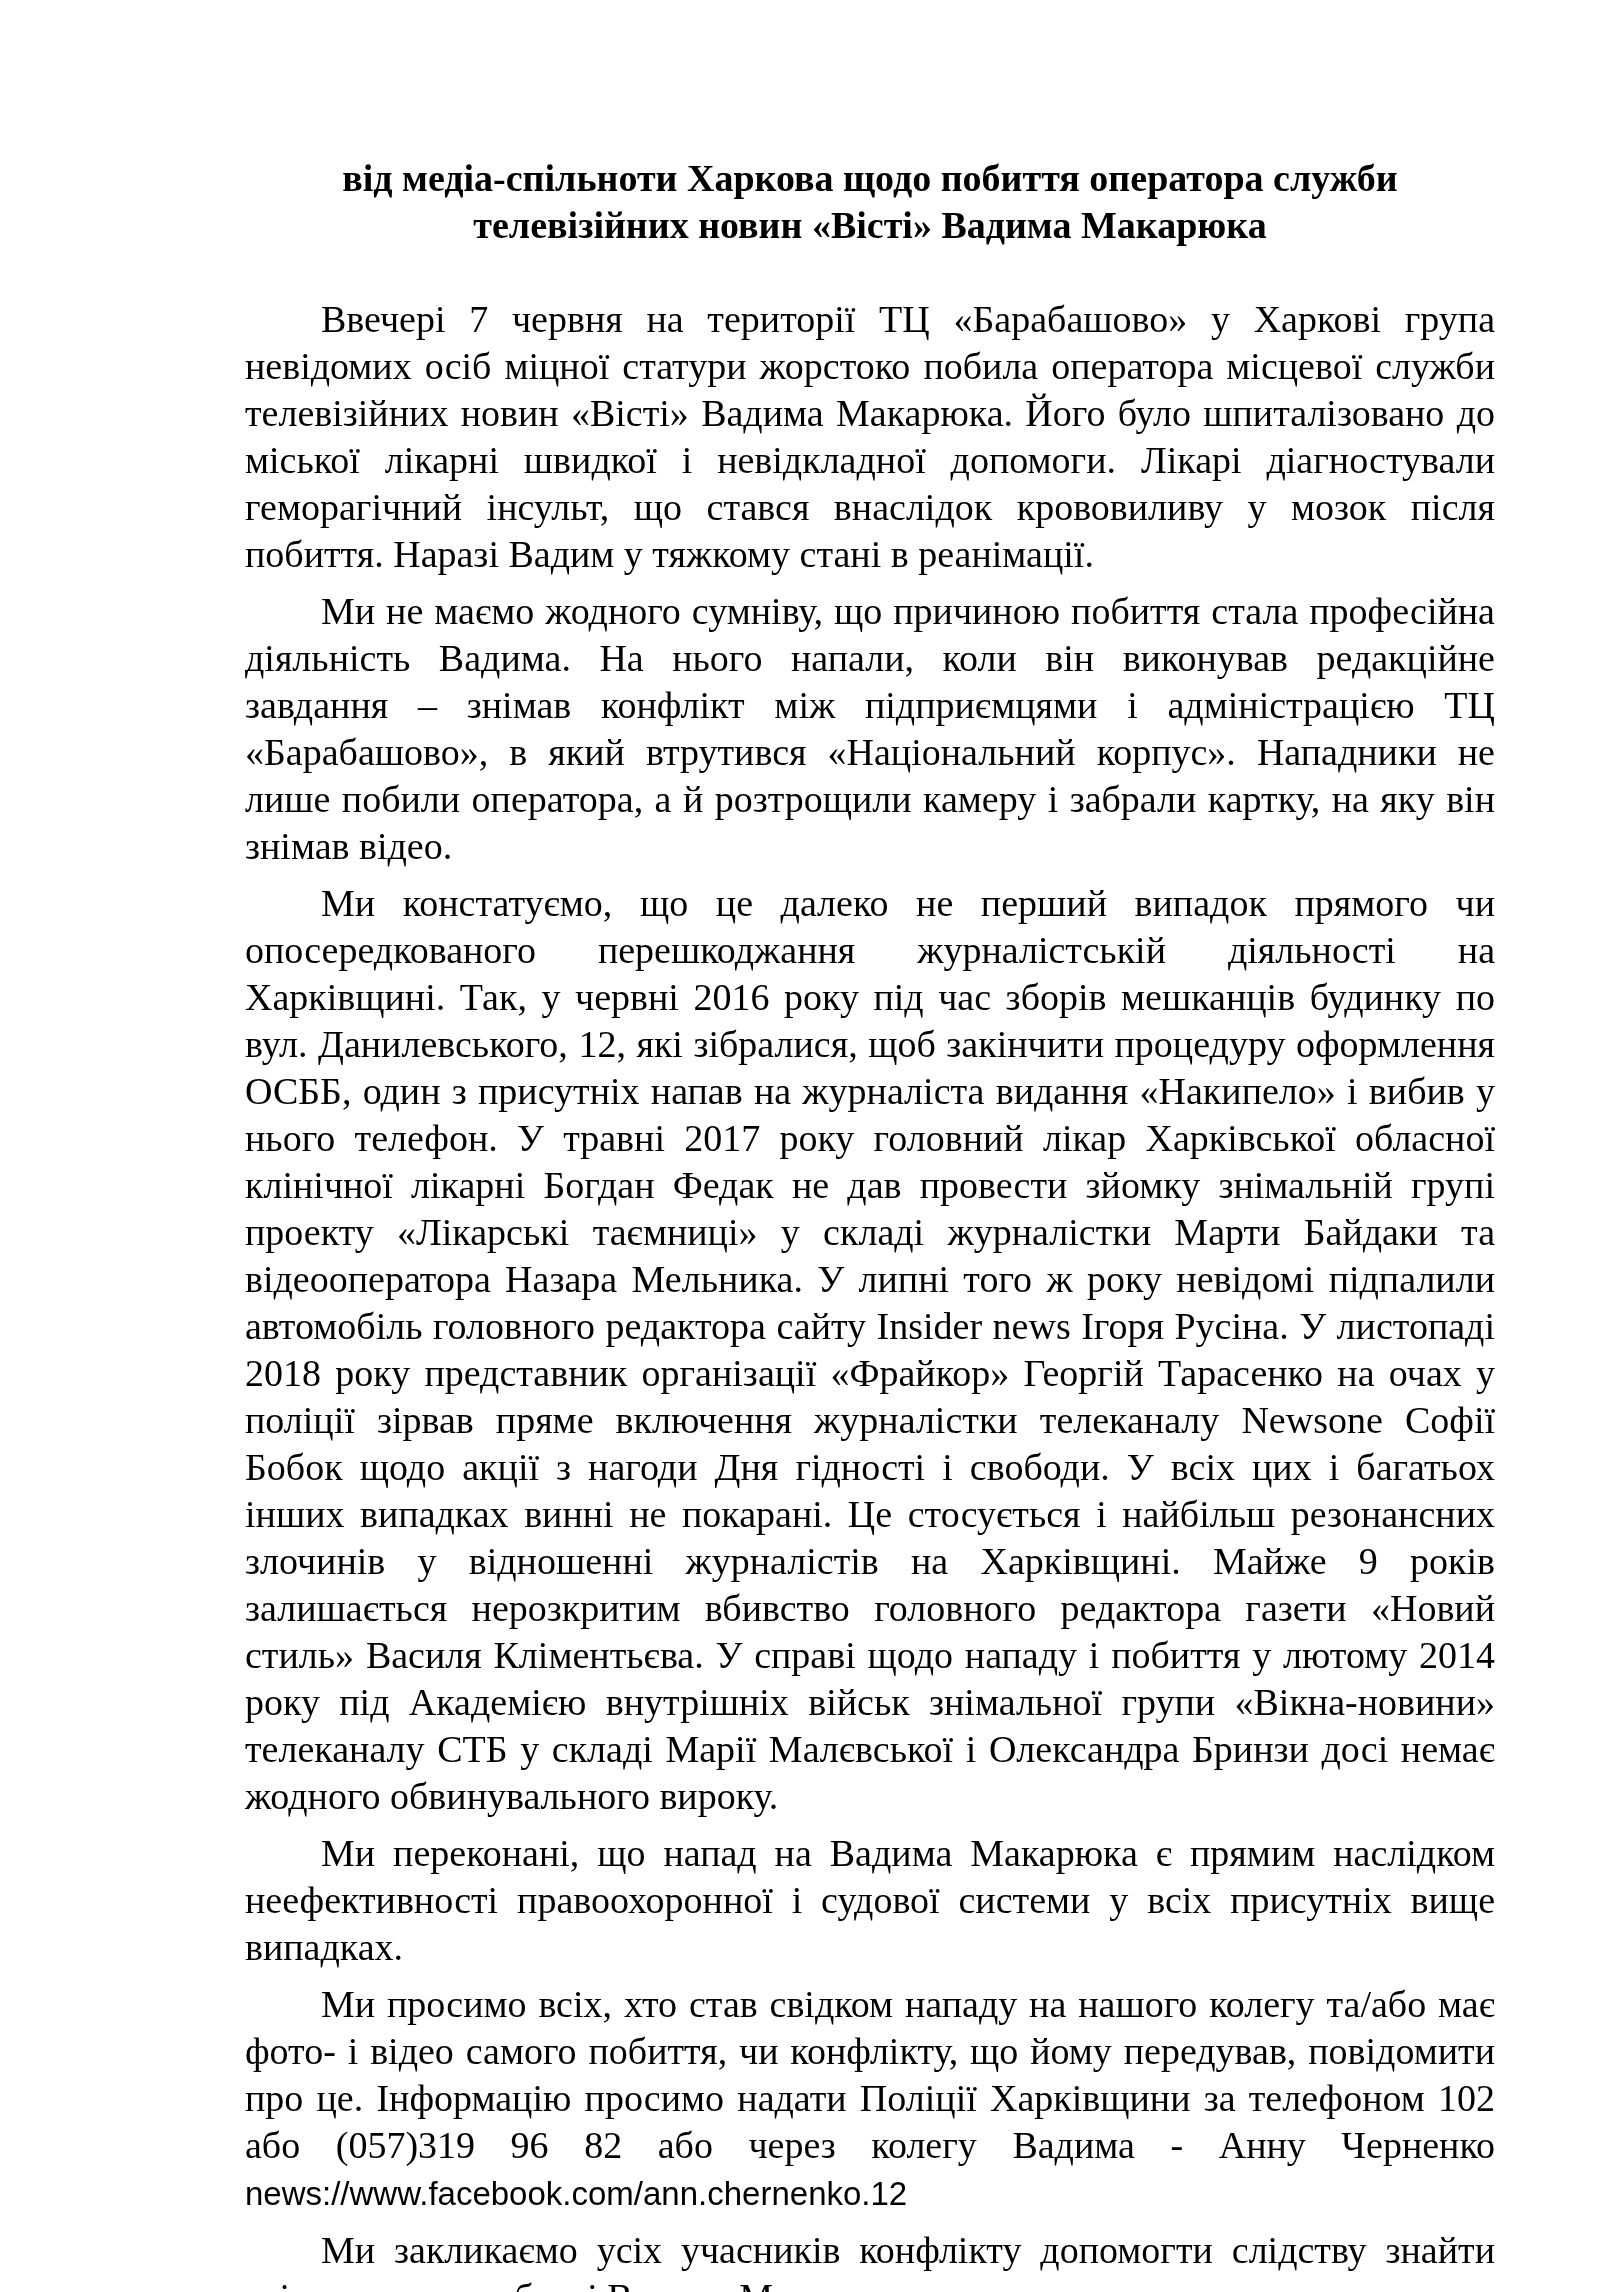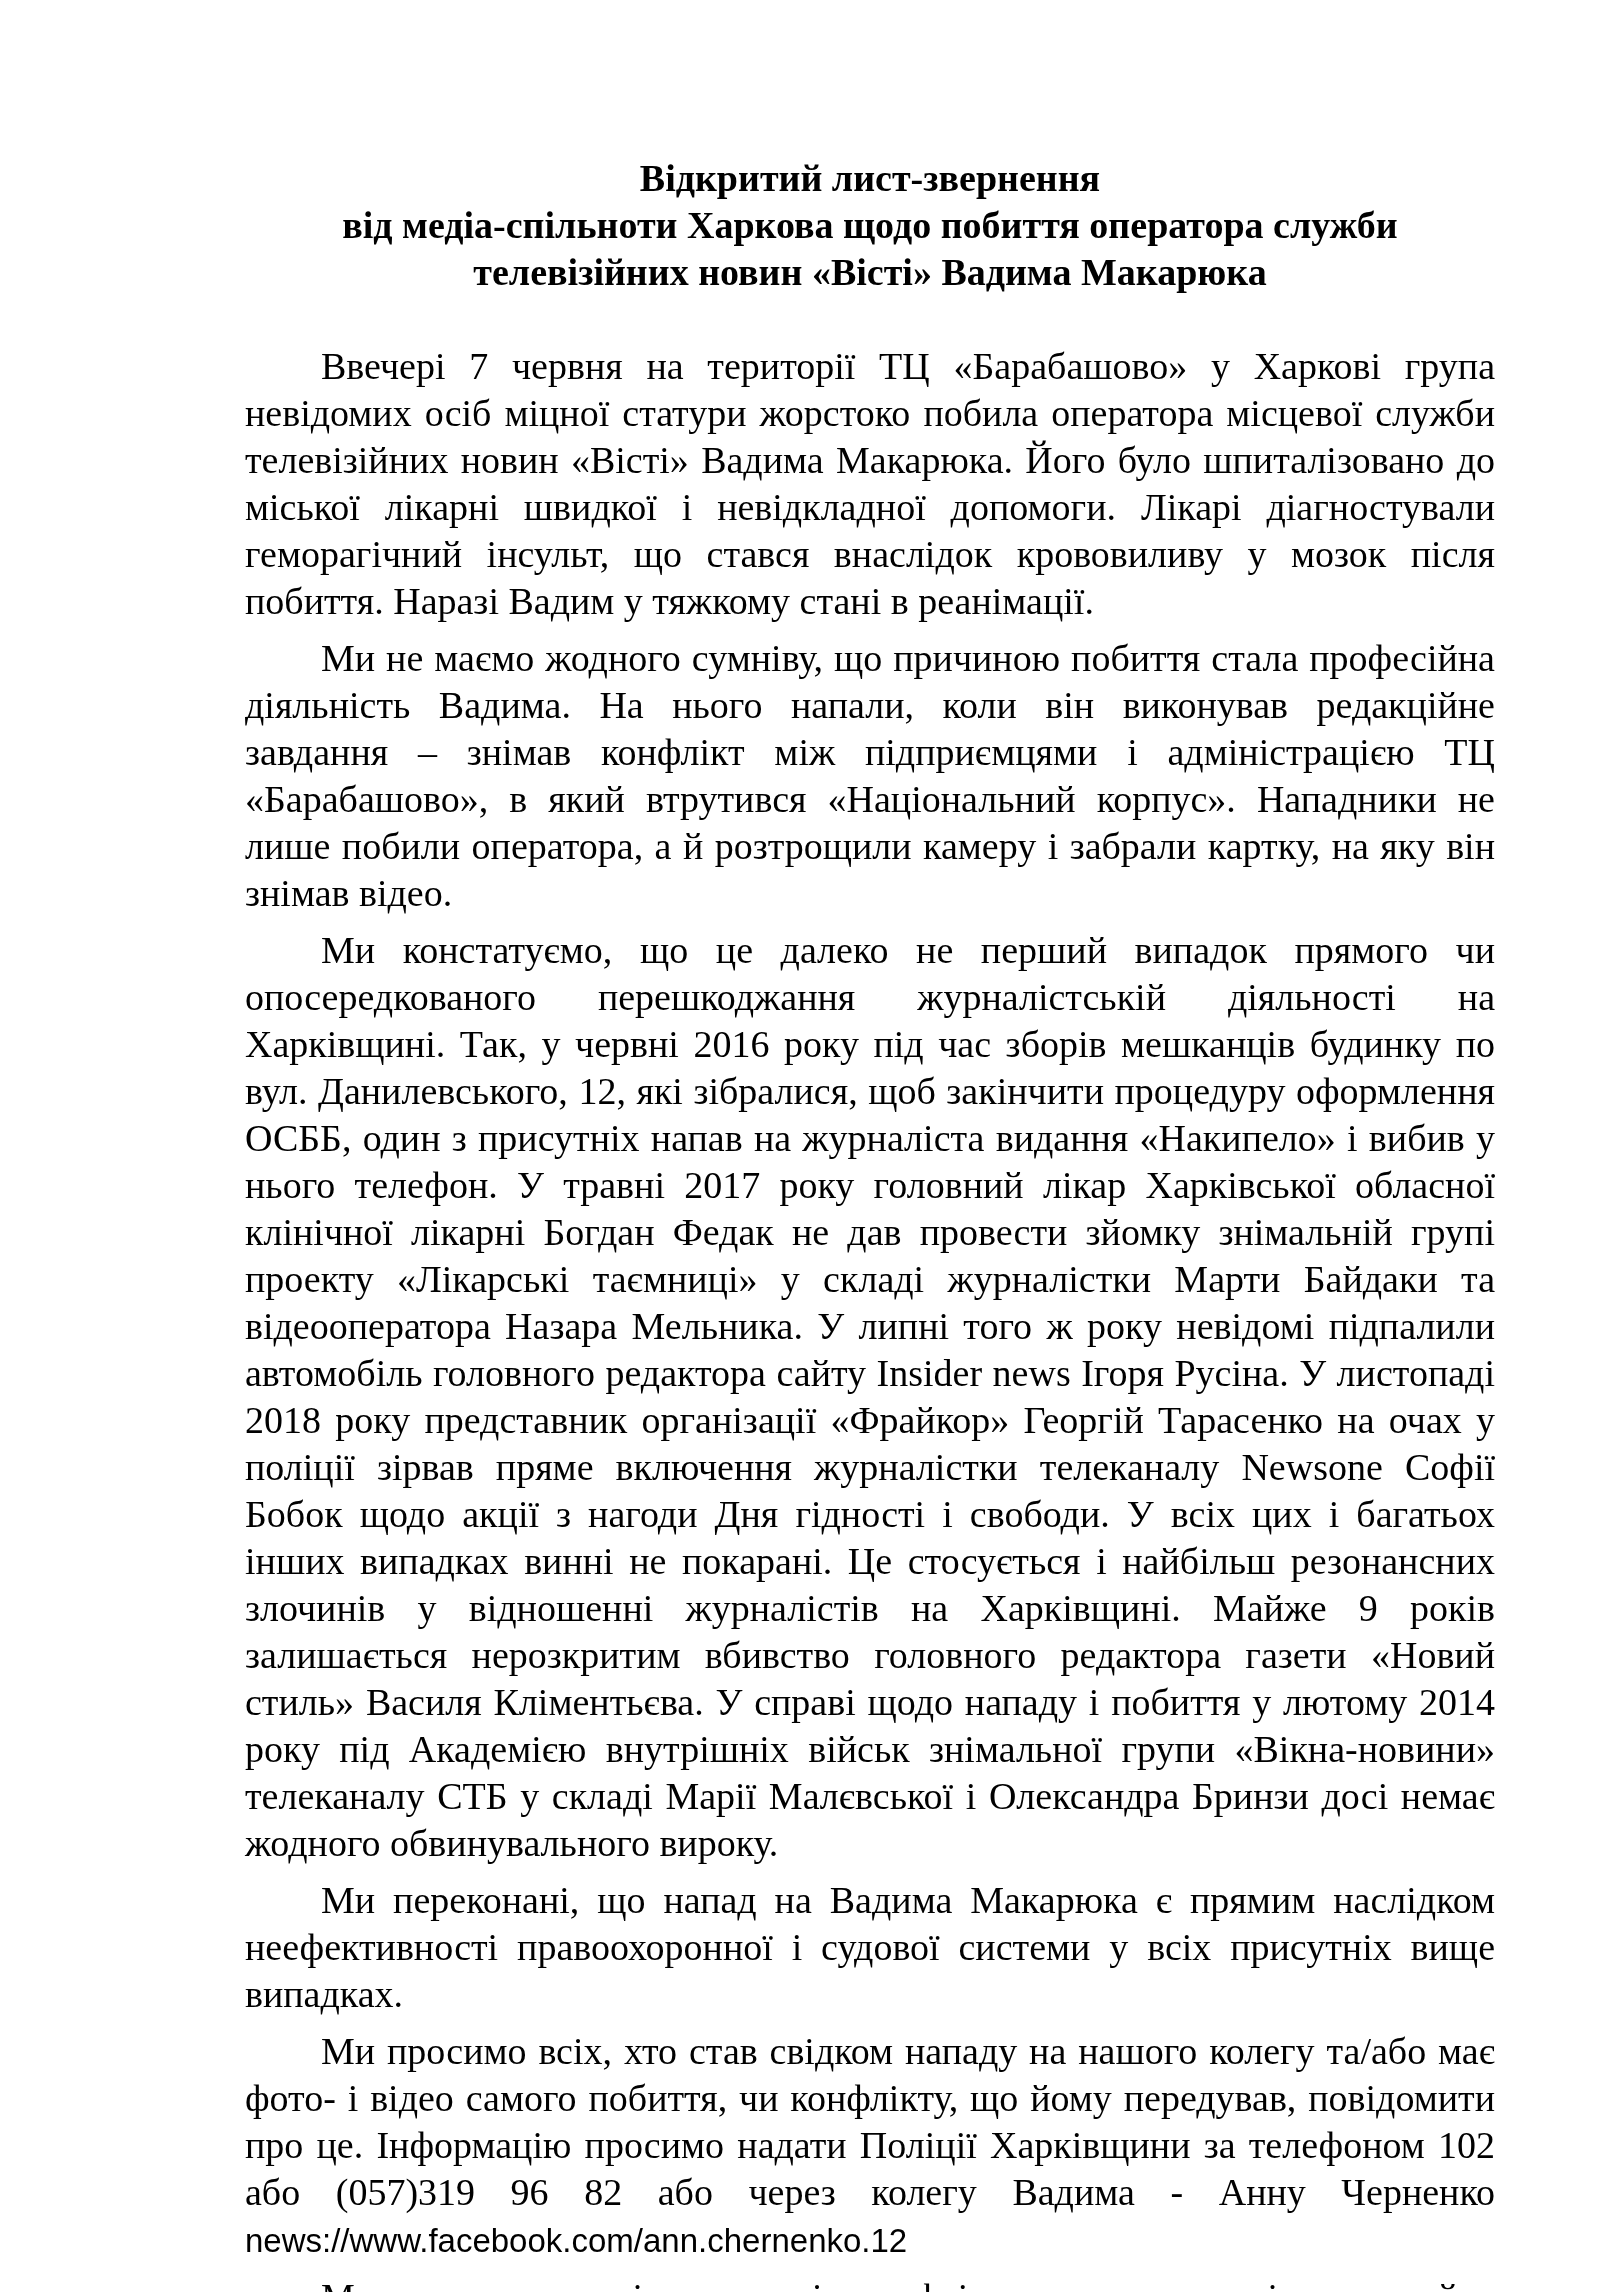--- a/index.html
+++ b/index.html
@@ -37,21 +37,20 @@
   .url {
     font-family: "Liberation Sans", "DejaVu Sans", sans-serif;
     font-size: 33px;
   }
 </style>
 </head>
 <body>
 
 <div class="page">
   <header class="title-block">
-    <div class="title-line">Відкритий лист-звернення</div>
     <div class="title-line">від медіа-спільноти Харкова щодо побиття оператора служби</div>
     <div class="title-line">телевізійних новин «Вісті» Вадима Макарюка</div>
   </header>
   <main class="body-text">
       <p class="para"><span>Ввечері 7 червня на території ТЦ «Барабашово» у Харкові група невідомих осіб міцної статури жорстоко побила оператора місцевої служби телевізійних новин «Вісті» Вадима Макарюка. Його було шпиталізовано до міської лікарні швидкої і невідкладної допомоги. Лікарі діагностували геморагічний інсульт, що стався внаслідок крововиливу у мозок після побиття. Наразі Вадим у тяжкому стані в реанімації.</span></p>
       <p class="para"><span>Ми не маємо жодного сумніву, що причиною побиття стала професійна діяльність Вадима. На нього напали, коли він виконував редакційне завдання – знімав конфлікт між підприємцями і адміністрацією ТЦ «Барабашово», в який втрутився «Національний корпус». Нападники не лише побили оператора, а й розтрощили камеру і забрали картку, на яку він знімав відео.</span></p>
       <p class="para"><span>Ми констатуємо, що це далеко не перший випадок прямого чи опосередкованого перешкоджання журналістській діяльності на Харківщині. Так, у червні 2016 року під час зборів мешканців будинку по вул. Данилевського, 12, які зібралися, щоб закінчити процедуру оформлення ОСББ, один з присутніх напав на журналіста видання «Накипело» і вибив у нього телефон. У травні 2017 року головний лікар Харківської обласної клінічної лікарні Богдан Федак не дав провести зйомку знімальній групі проекту «Лікарські таємниці» у складі журналістки Марти Байдаки та відеооператора Назара Мельника. У липні того ж року невідомі підпалили автомобіль головного редактора сайту Insider news Ігоря Русіна. У листопаді 2018 року представник організації «Фрайкор» Георгій Тарасенко на очах у поліції зірвав пряме включення журналістки телеканалу Newsone Софії Бобок щодо акції з нагоди Дня гідності і свободи. У всіх цих і багатьох інших випадках винні не покарані. Це стосується і найбільш резонансних злочинів у відношенні журналістів на Харківщині. Майже 9 років залишається нерозкритим вбивство головного редактора газети «Новий стиль» Василя Кліментьєва. У справі щодо нападу і побиття у лютому 2014 року під Академією внутрішніх військ знімальної групи «Вікна-новини» телеканалу СТБ у складі Марії Малєвської і Олександра Бринзи досі немає жодного обвинувального вироку.</span></p>
       <p class="para"><span>Ми переконані, що напад на Вадима Макарюка є прямим наслідком неефективності правоохоронної і судової системи у всіх присутніх вище випадках.</span></p>
       <p class="para"><span>Ми просимо всіх, хто став свідком нападу на нашого колегу та/або має фото- і відео самого побиття, чи конфлікту, що йому передував, повідомити про це. Інформацію просимо надати Поліції Харківщини за телефоном 102 або (057)319 96 82 або через колегу Вадима - Анну Черненко </span><span class="url">news://www.facebook.com/ann.chernenko.12</span></p>
       <p class="para"><span>Ми закликаємо усіх учасників конфлікту допомогти слідству знайти всіх винних у побитті Вадима Макарюка.</span></p>

